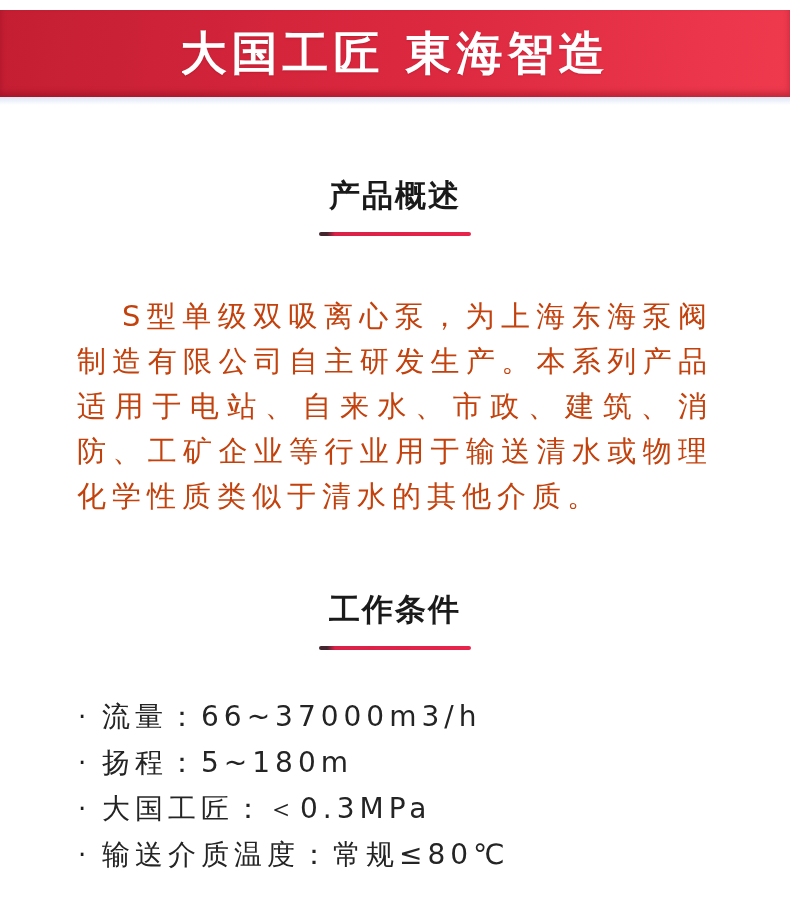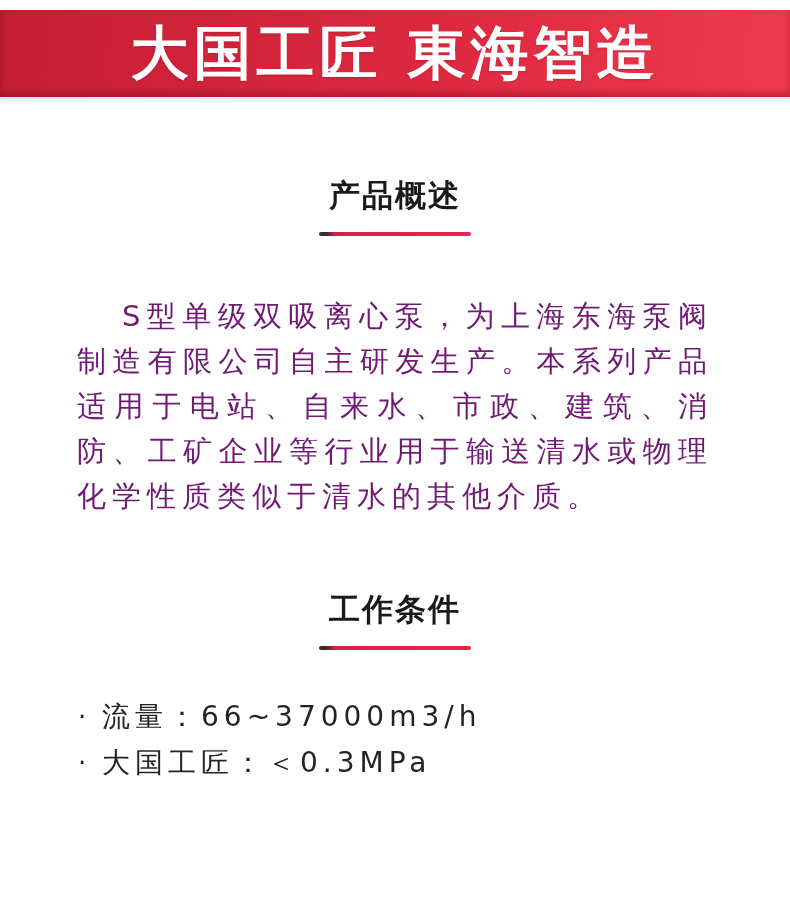--- a/index.html
+++ b/index.html
@@ -19,21 +19,21 @@
     height: 87px;
     width: 100%;
     background: linear-gradient(97deg, #c41e33 0%, #dd2940 55%, #ef3a4e 100%);
     box-shadow: inset 0 -4px 6px rgba(110, 0, 20, 0.35);
     display: flex;
     align-items: center;
     justify-content: center;
   }
   .banner-title {
     color: #ffffff;
-    font-size: 58px;
+    font-size: 46px;
     font-weight: bold;
     letter-spacing: 5px;
     white-space: pre;
     text-shadow: 0 1px 2px rgba(120, 0, 20, 0.25);
   }
   .banner-strip {
     height: 8px;
     width: 100%;
     background: linear-gradient(#dde6f4, #ffffff);
   }
@@ -56,21 +56,21 @@
     background: linear-gradient(90deg, #44262e 0px, #44262e 8px, #d92147 16px, #e8244c 100%);
   }
 
   
   .overview-text {
     width: 636px;
     margin: 58px auto 0 auto;
     font-size: 29px;
     line-height: 45px;
     letter-spacing: 6px;
-    color: #701a75;
+    color: #c2410c;
     text-align: justify;
     text-indent: 45px;
   }
 
   
   .spec-list {
     margin: 44px 0 0 0;
     padding: 0 4px 0 78px;
     list-style: none;
   }
@@ -104,17 +104,23 @@
   <p class="overview-text">S型单级双吸离心泵，为上海东海泵阀制造有限公司自主研发生产。本系列产品适用于电站、自来水、市政、建筑、消防、工矿企业等行业用于输送清水或物理化学性质类似于清水的其他介质。</p>
 
   <h2 class="section-title">工作条件</h2>
   <div class="title-underline"></div>
 
   <ul class="spec-list">
     <li class="spec-item">
       <span class="spec-bullet">·</span><span>流量</span><span>：</span><span>66~37000m3/h</span>
     </li>
     <li class="spec-item">
+      <span class="spec-bullet">·</span><span>扬程</span><span>：</span><span>5~180m</span>
+    </li>
+    <li class="spec-item">
       <span class="spec-bullet">·</span><span>大国工匠</span><span>：</span><span>＜0.3MPa</span>
+    </li>
+    <li class="spec-item">
+      <span class="spec-bullet">·</span><span>输送介质温度</span><span>：</span><span>常规≤80℃</span>
     </li>
   </ul>
 
 </div>
 
 </body></html>

